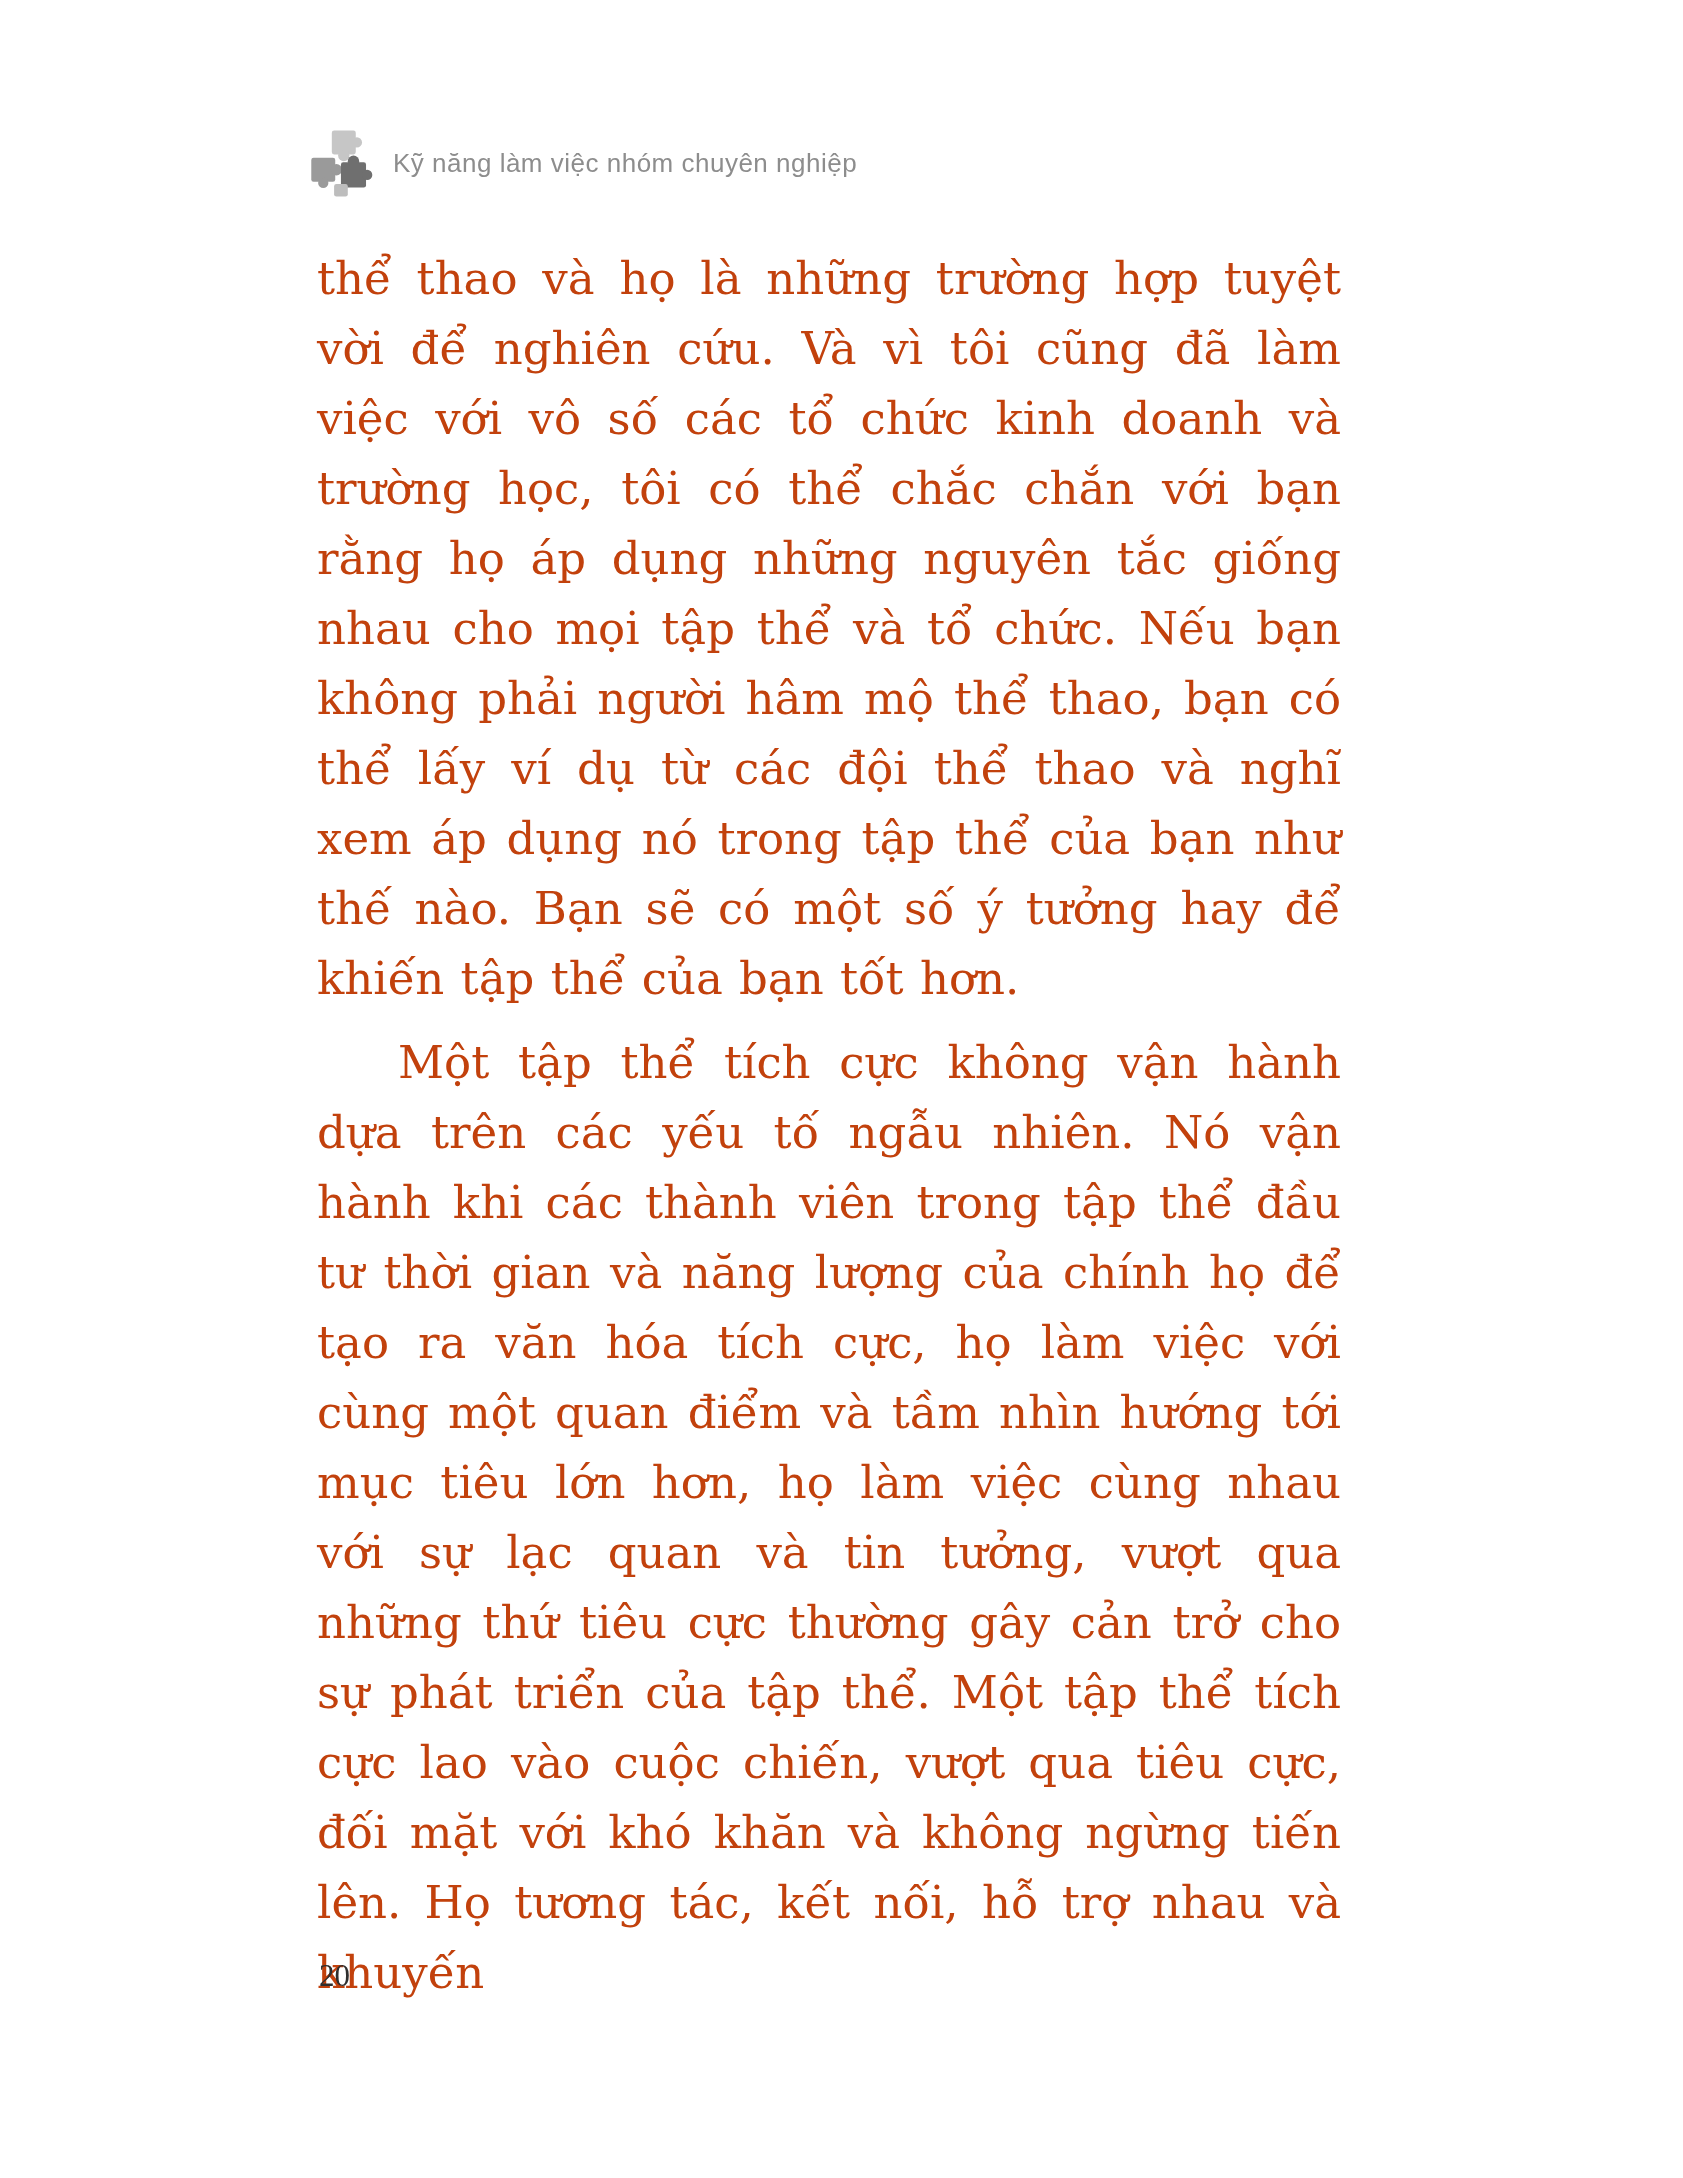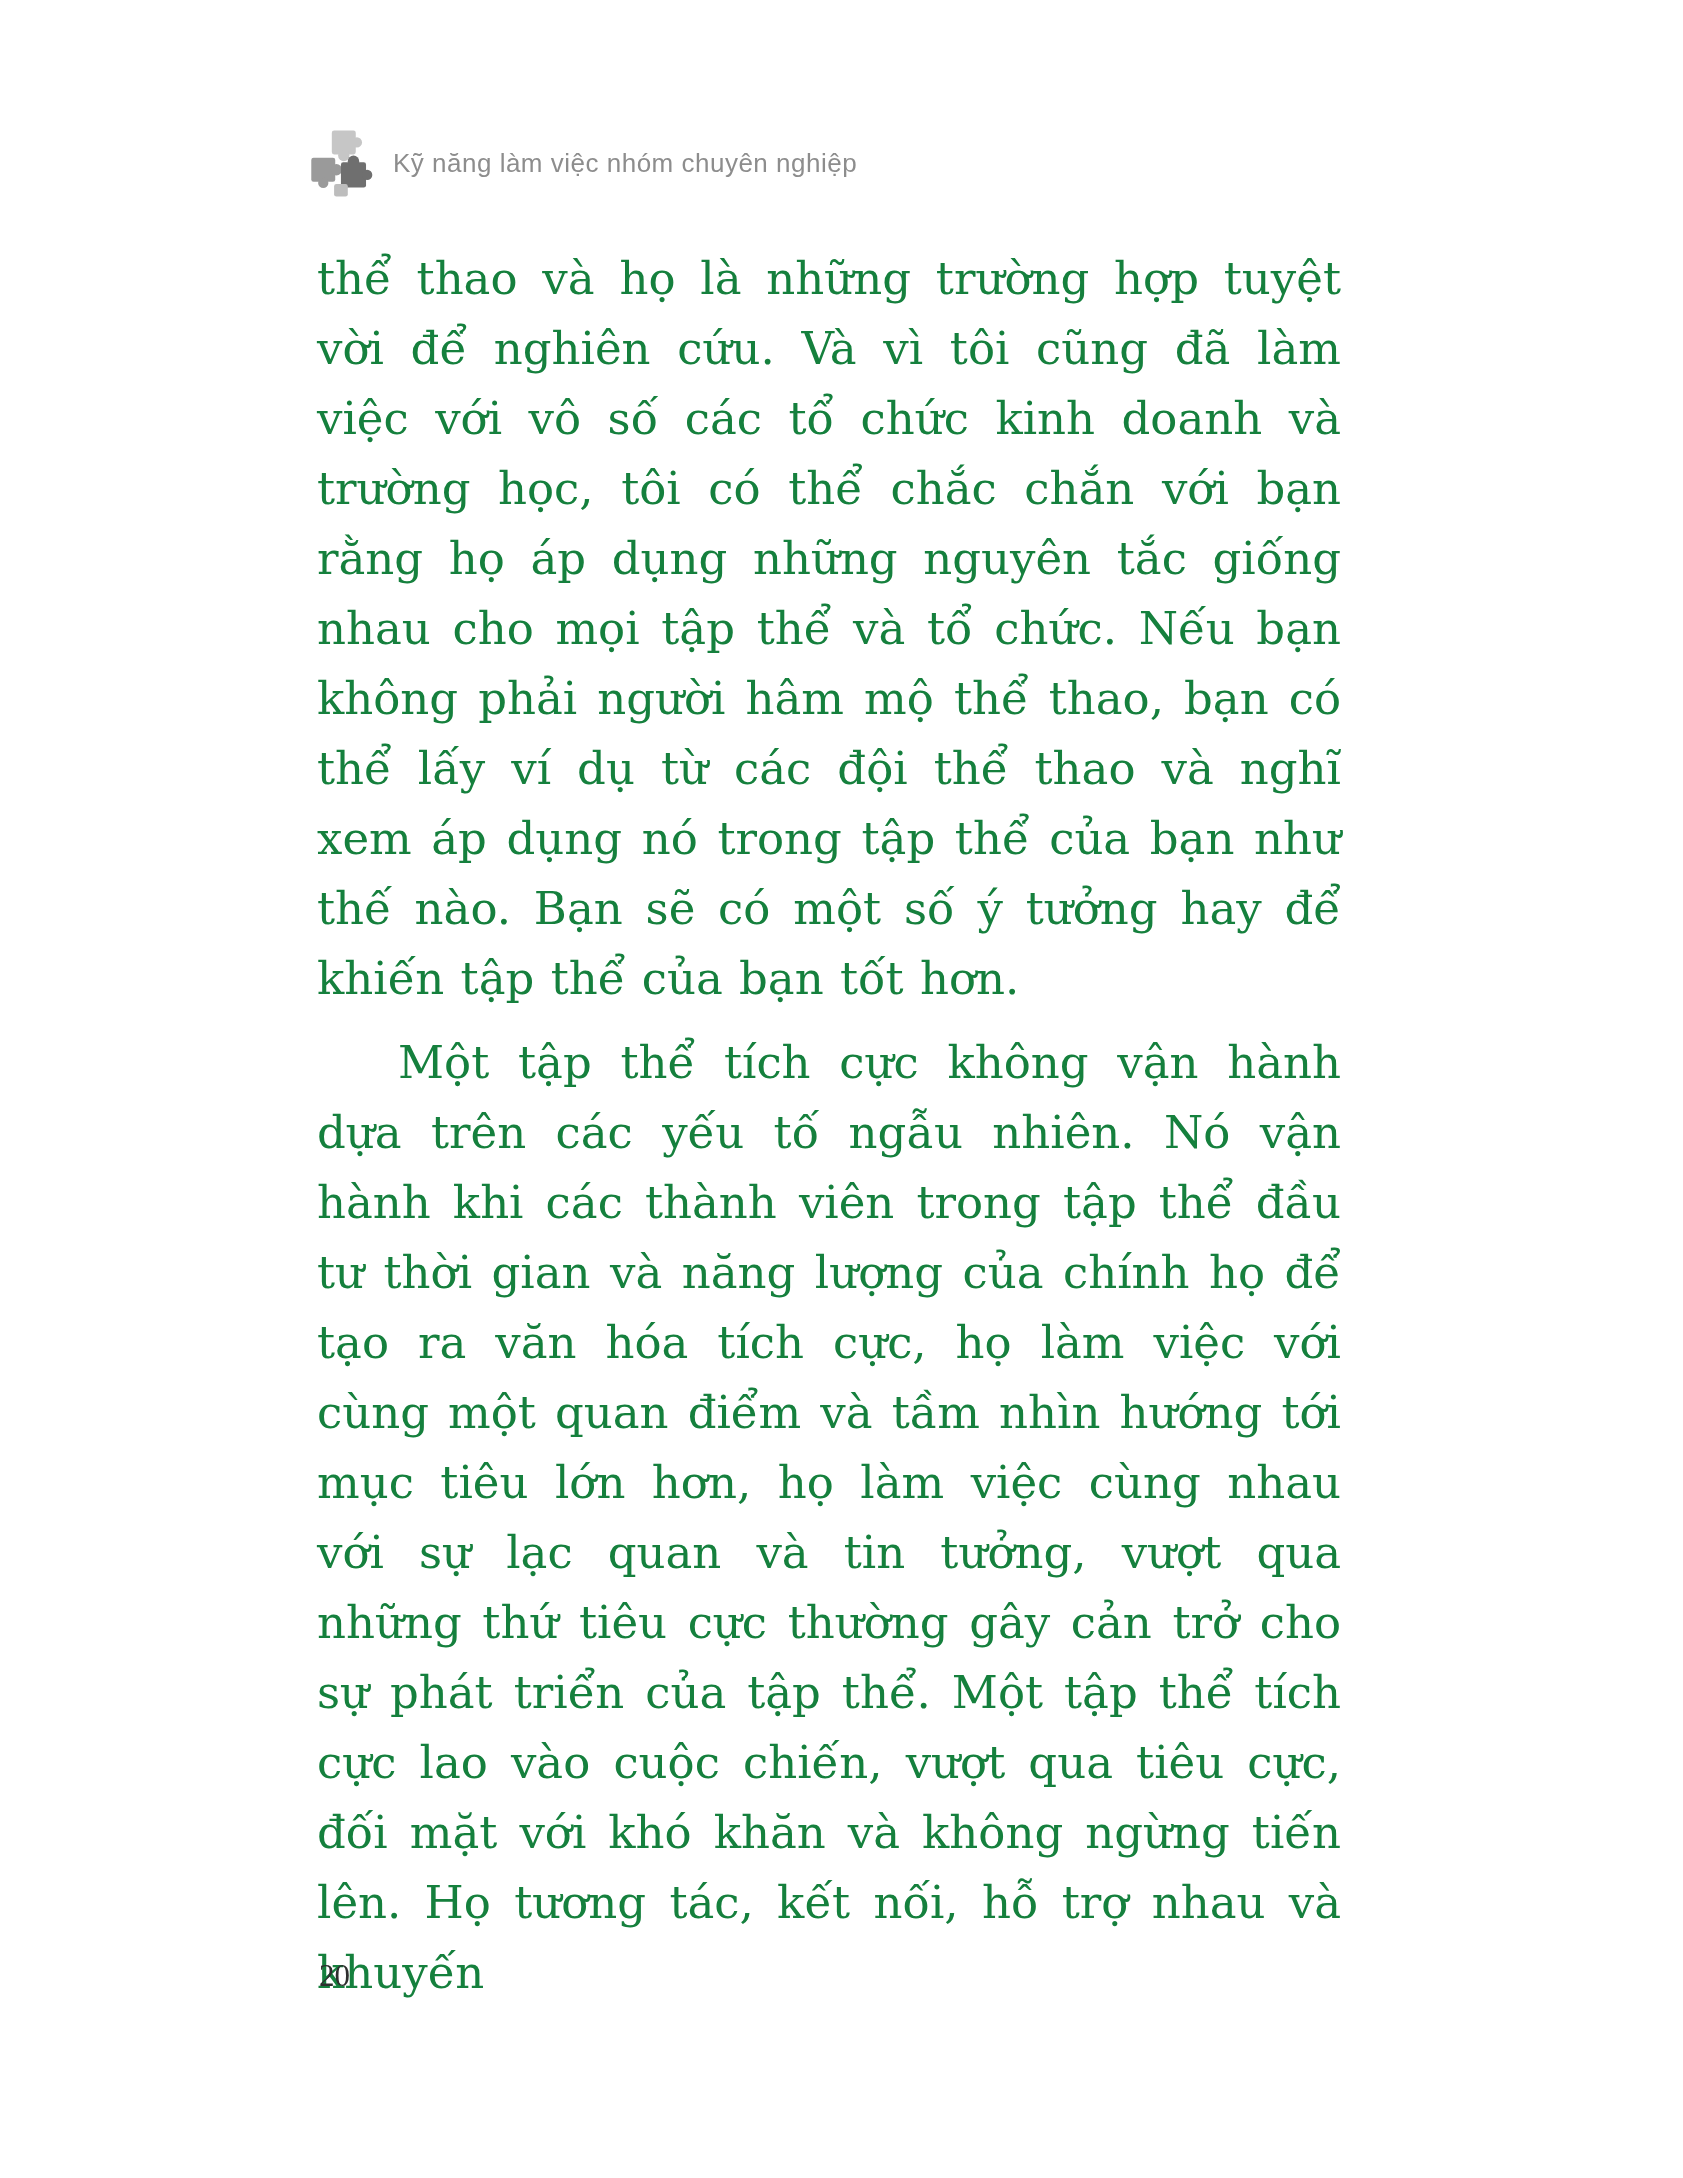--- a/index.html
+++ b/index.html
@@ -33,21 +33,21 @@
     font-size: 26px;
     color: #8d8d8d;
     letter-spacing: 0.5px;
     white-space: nowrap;
   }
   .content {
     position: absolute;
     top: 244px;
     left: 317px;
     width: 1024px;
-    color: #15803d;
+    color: #c2410c;
     font-size: 45px;
     line-height: 70px;
     text-align: justify;
     text-justify: inter-word;
   }
   .content p {
     margin: 0;
     word-spacing: 2px;
   }
   .content p + p {

